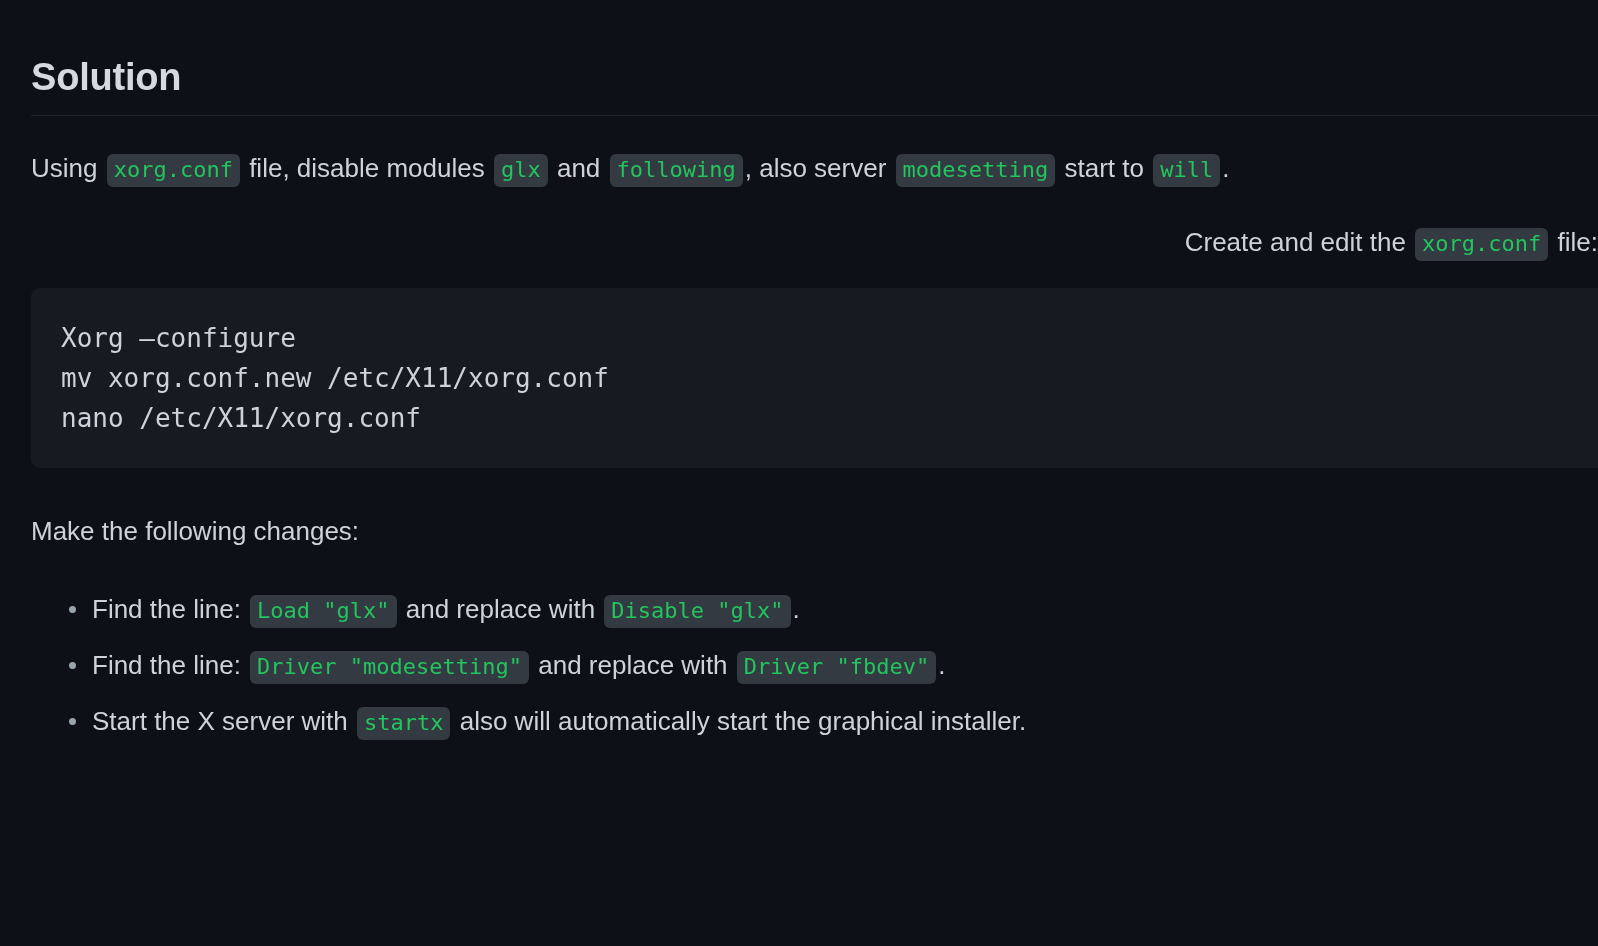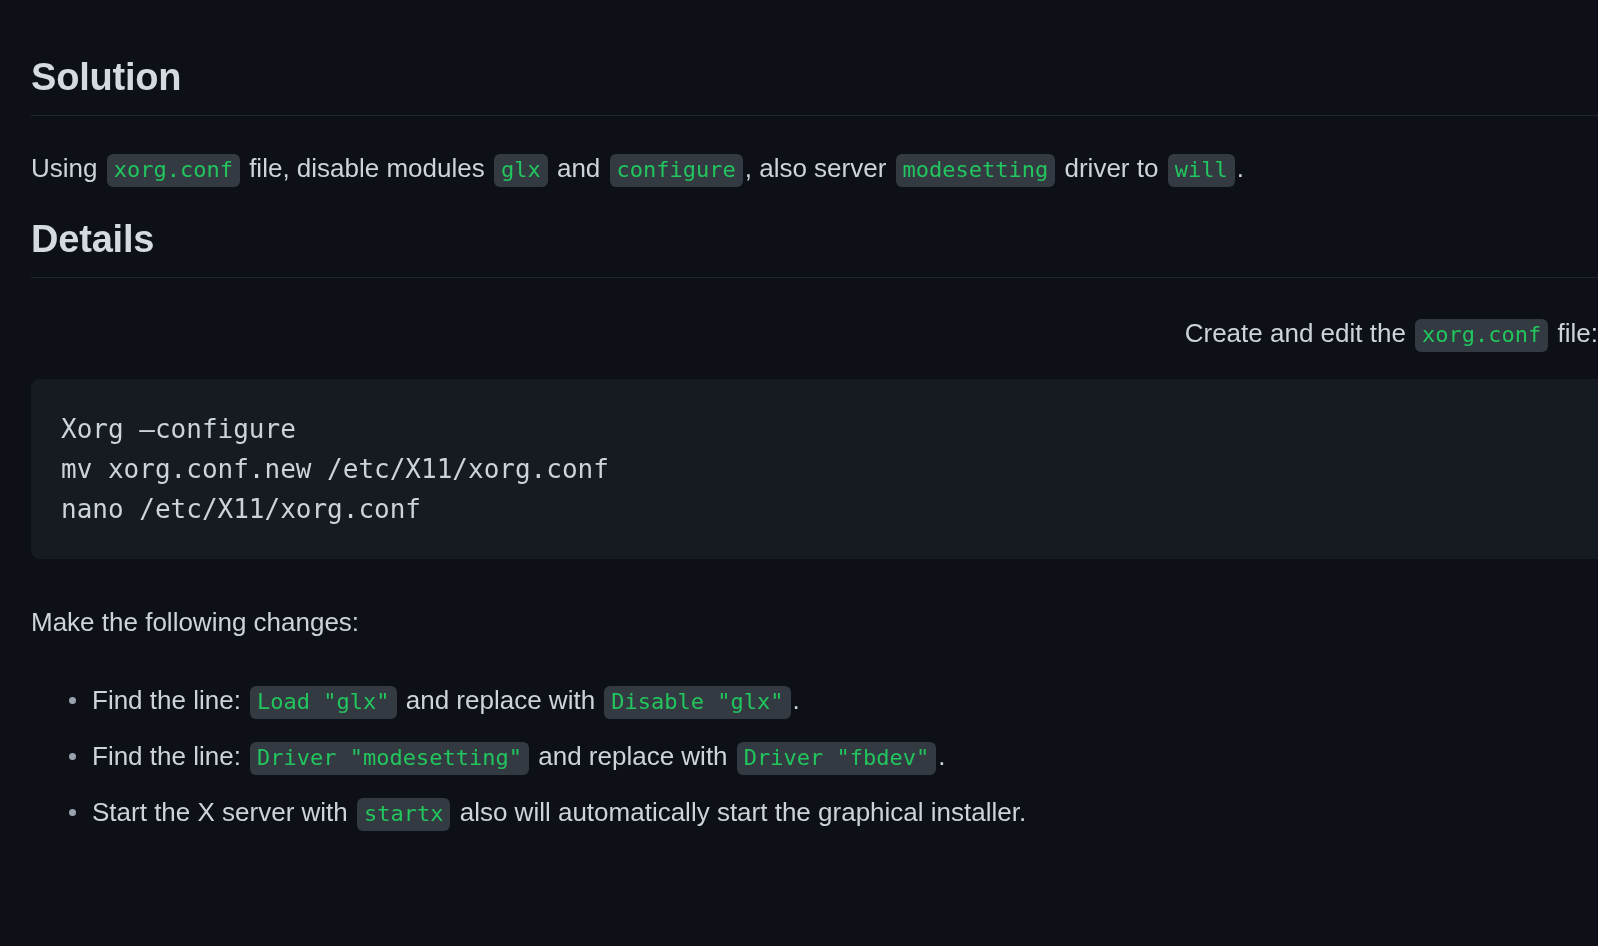--- a/index.html
+++ b/index.html
@@ -116,26 +116,22 @@
 </head>
 <body>
 
 <div class="page">
 
   <div id="heading-solution-block">
     <h2 class="heading">Solution</h2>
     <div class="heading-rule"></div>
   </div>
 
-  <p class="para" id="para-using"><span>Using </span><code class="chip">xorg.conf</code><span> file, disable modules </span><code class="chip">glx</code><span> and </span><code class="chip">configure</code><span>, also server </span><code class="chip">modesetting</code><span> driver to </span><code class="chip">will</code><span>.</span></p>
+  <p class="para" id="para-using"><span>Using </span><code class="chip">xorg.conf</code><span> file, disable modules </span><code class="chip">glx</code><span> and </span><code class="chip">following</code><span>, also server </span><code class="chip">modesetting</code><span> start to </span><code class="chip">will</code><span>.</span></p>
 
-  <div id="heading-details-block">
-    <h2 class="heading">Details</h2>
-    <div class="heading-rule"></div>
-  </div>
 
   <p class="para" id="para-create"><span>Create and edit the </span><code class="chip">xorg.conf</code><span> file:</span></p>
 
   <div class="codeblock">
     <pre>Xorg –configure
 mv xorg.conf.new /etc/X11/xorg.conf
 nano /etc/X11/xorg.conf</pre>
   </div>
 
   <p class="para" id="para-changes">Make the following changes:</p>

